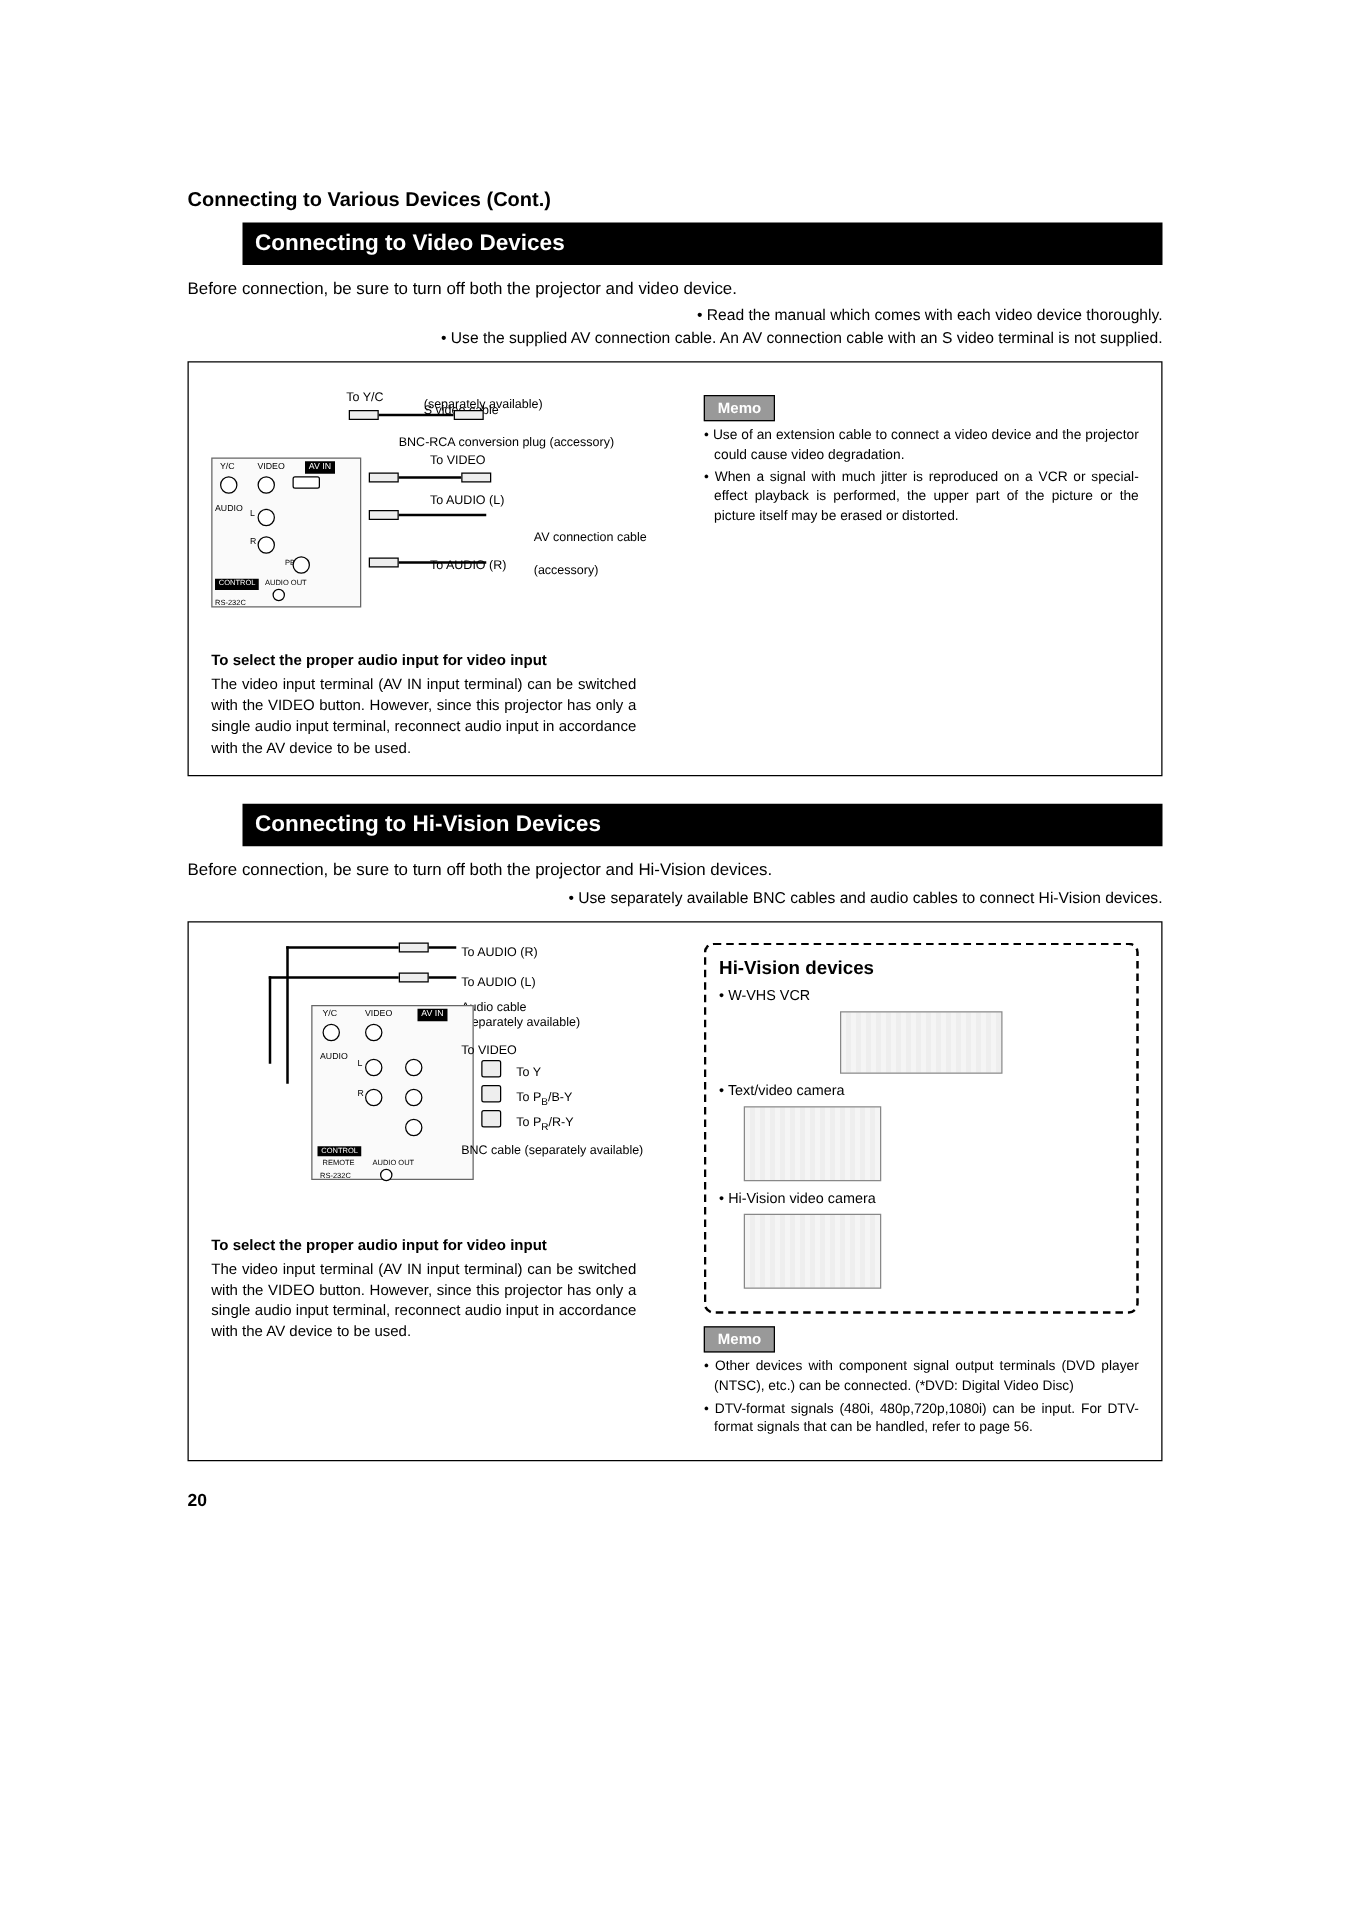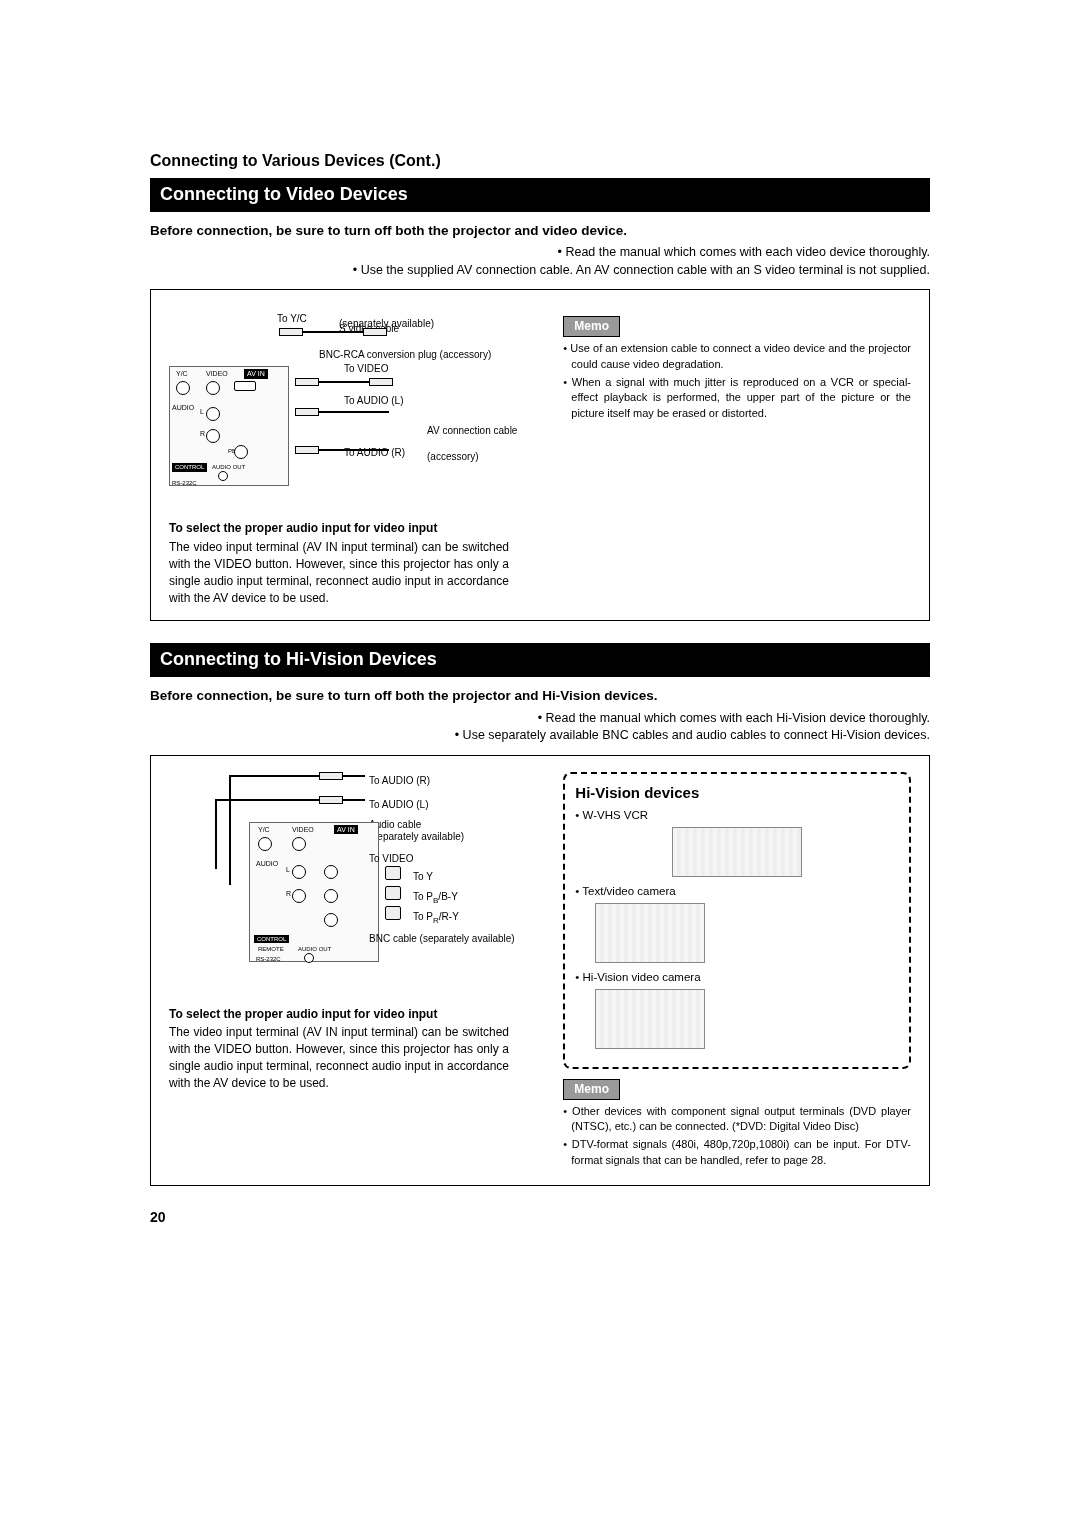--- a/index.html
+++ b/index.html
@@ -17,23 +17,24 @@
     font-size: 16px;
     margin-bottom: 6px;
   }
   .black-bar {
     background: #000;
     color: #fff;
     font-weight: bold;
     font-size: 18px;
     padding: 4px 10px;
     margin-bottom: 10px;
+    margin-left: 44px;
   }
   .warning {
-    font-weight: bold;
+    font-weight: normal;
     font-size: 13.5px;
     margin-bottom: 4px;
   }
   .bullets {
     margin-left: 0;
     list-style: none;
     margin-bottom: 10px;
     font-size: 12.5px;
     text-align: right;
   }
@@ -210,21 +211,20 @@
         <li>Use of an extension cable to connect a video device and the projector could cause video degradation.</li>
         <li>When a signal with much jitter is reproduced on a VCR or special-effect playback is performed, the upper part of the picture or the picture itself may be erased or distorted.</li>
       </ul>
     </div>
   </div>
 </div>
 
 <div class="black-bar">Connecting to Hi-Vision Devices</div>
 <div class="warning">Before connection, be sure to turn off both the projector and Hi-Vision devices.</div>
 <ul class="bullets">
-  <li>Read the manual which comes with each Hi-Vision device thoroughly.</li>
   <li>Use separately available BNC cables and audio cables to connect Hi-Vision devices.</li>
 </ul>
 
 <div class="diagram-frame">
   <div class="diagram-row">
     <div class="diagram-left">
       <div class="conn-diagram conn2">
         <span class="lbl" style="left:200px;top:2px;">To AUDIO (R)</span>
         <div class="plug" style="left:150px;top:0px;"></div>
         <div class="cable" style="left:174px;top:3px;width:22px;"></div>
@@ -282,19 +282,19 @@
         <div class="device-item">W-VHS VCR</div>
         <div class="device-img med"></div>
         <div class="device-item">Text/video camera</div>
         <div class="device-img cam"></div>
         <div class="device-item">Hi-Vision video camera</div>
         <div class="device-img cam"></div>
       </div>
       <div class="memo-label">Memo</div>
       <ul class="memo-list">
         <li>Other devices with component signal output terminals (DVD player (NTSC), etc.) can be connected. (*DVD: Digital Video Disc)</li>
-        <li>DTV-format signals (480i, 480p,720p,1080i) can be input. For DTV-format signals that can be handled, refer to page 28.</li>
+        <li>DTV-format signals (480i, 480p,720p,1080i) can be input. For DTV-format signals that can be handled, refer to page 56.</li>
       </ul>
     </div>
   </div>
 </div>
 
 <div class="page-num">20</div>
 
 </body></html>

